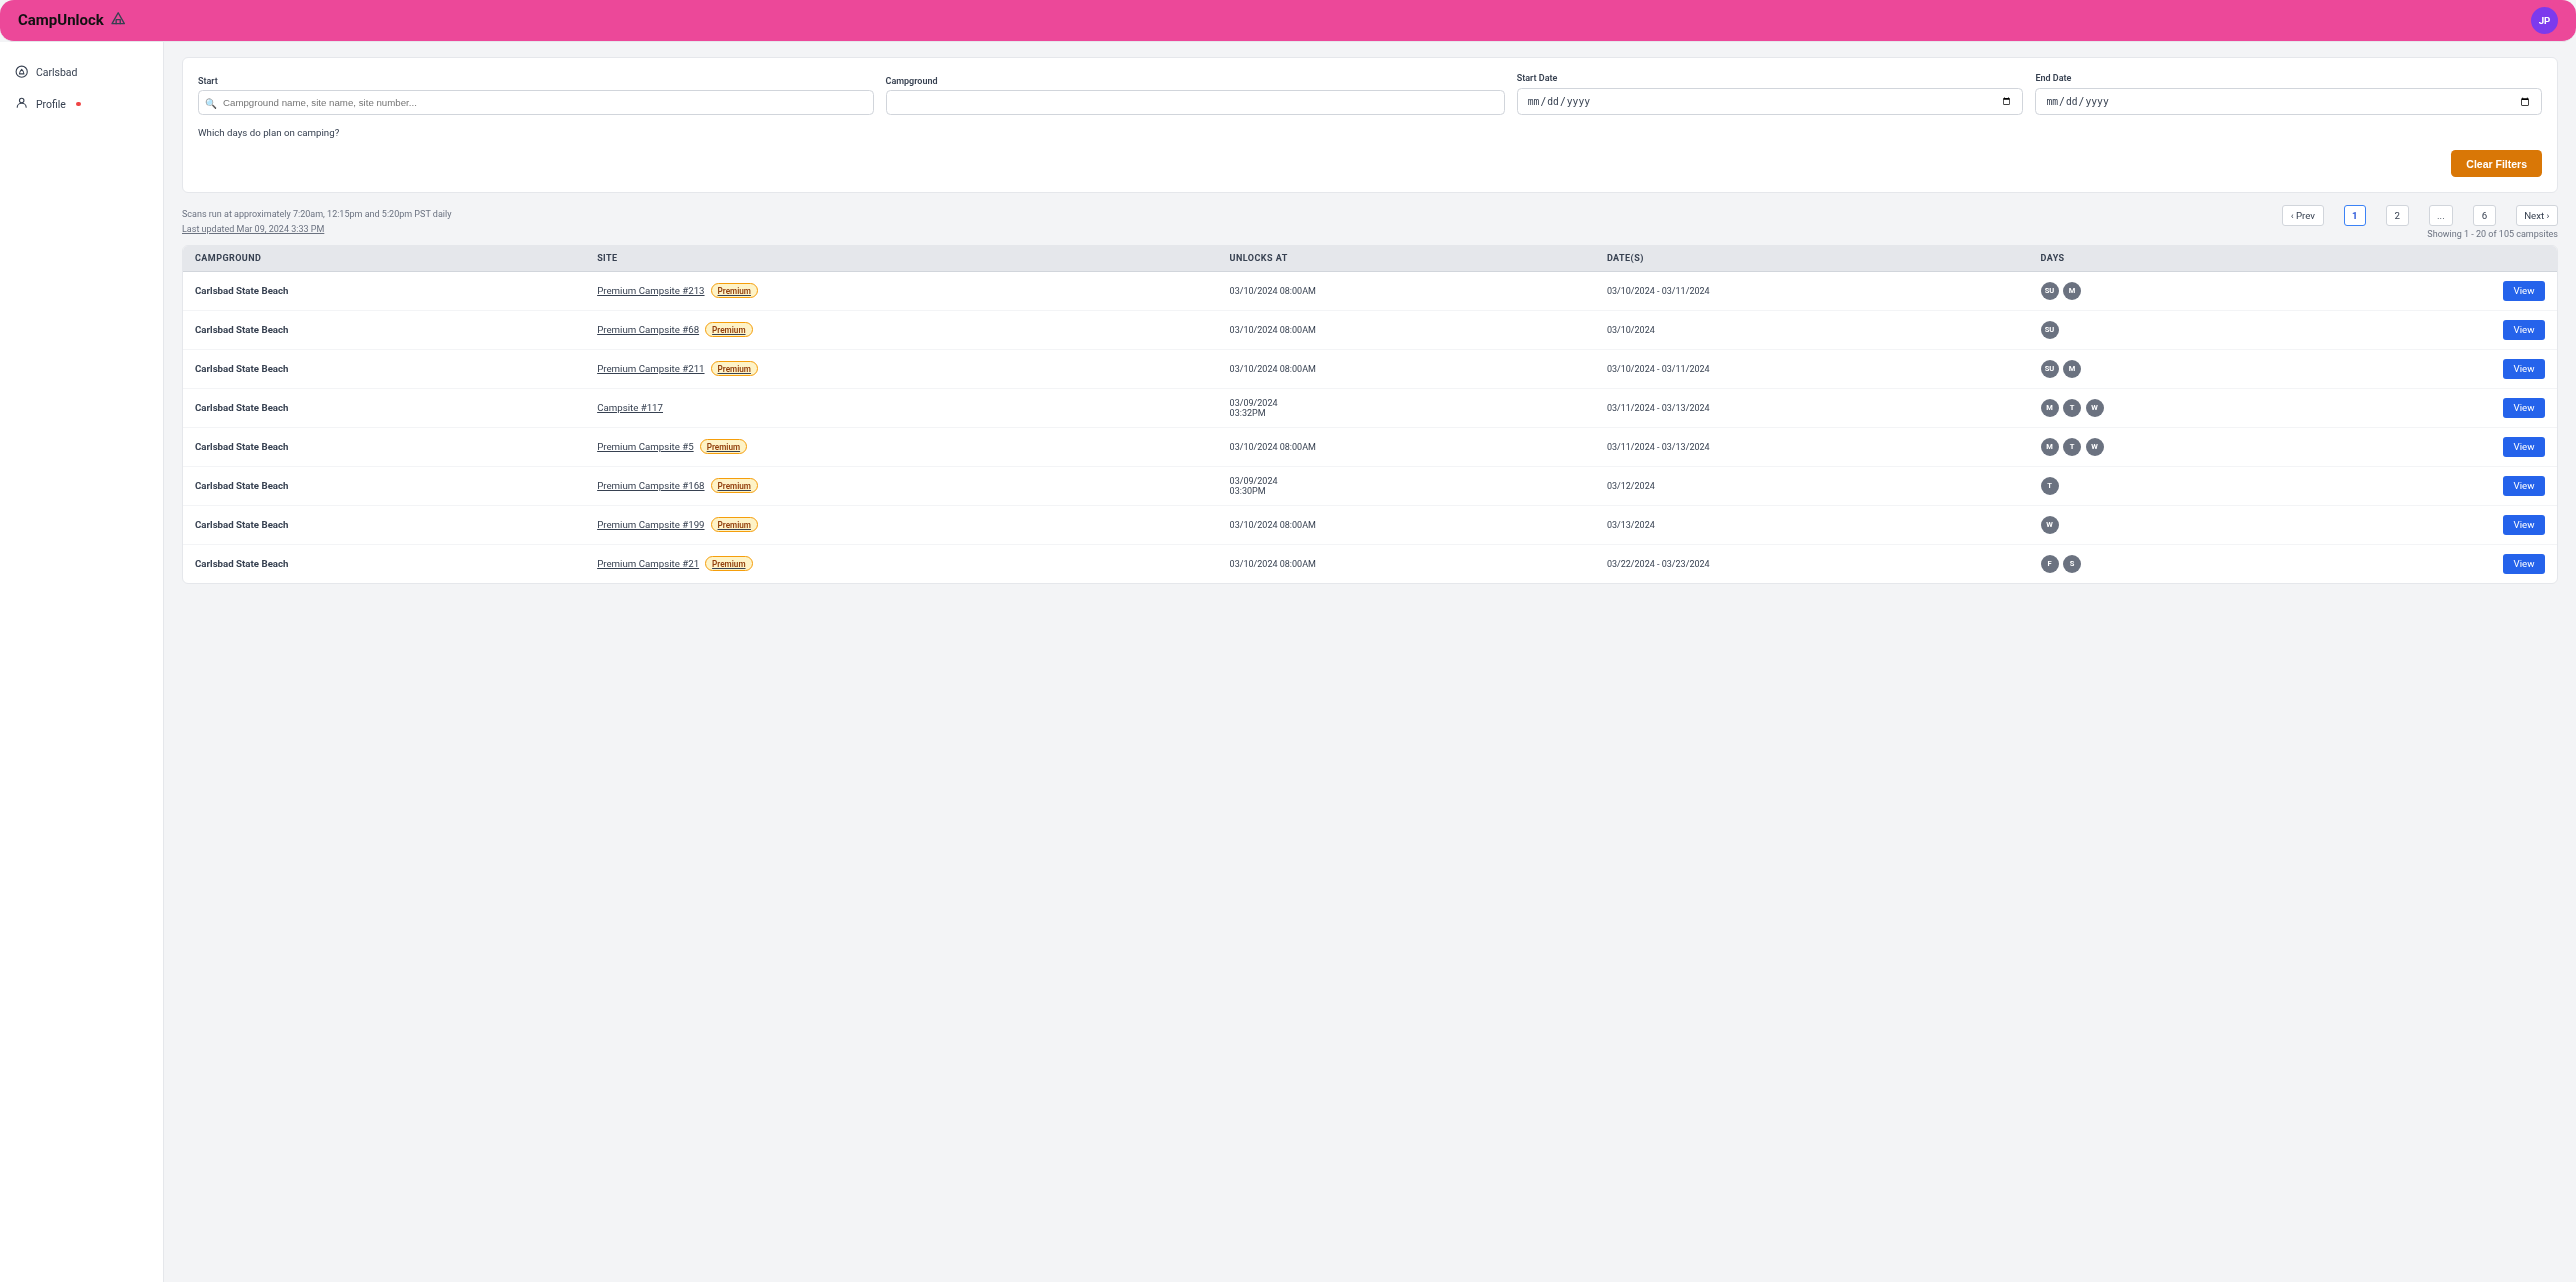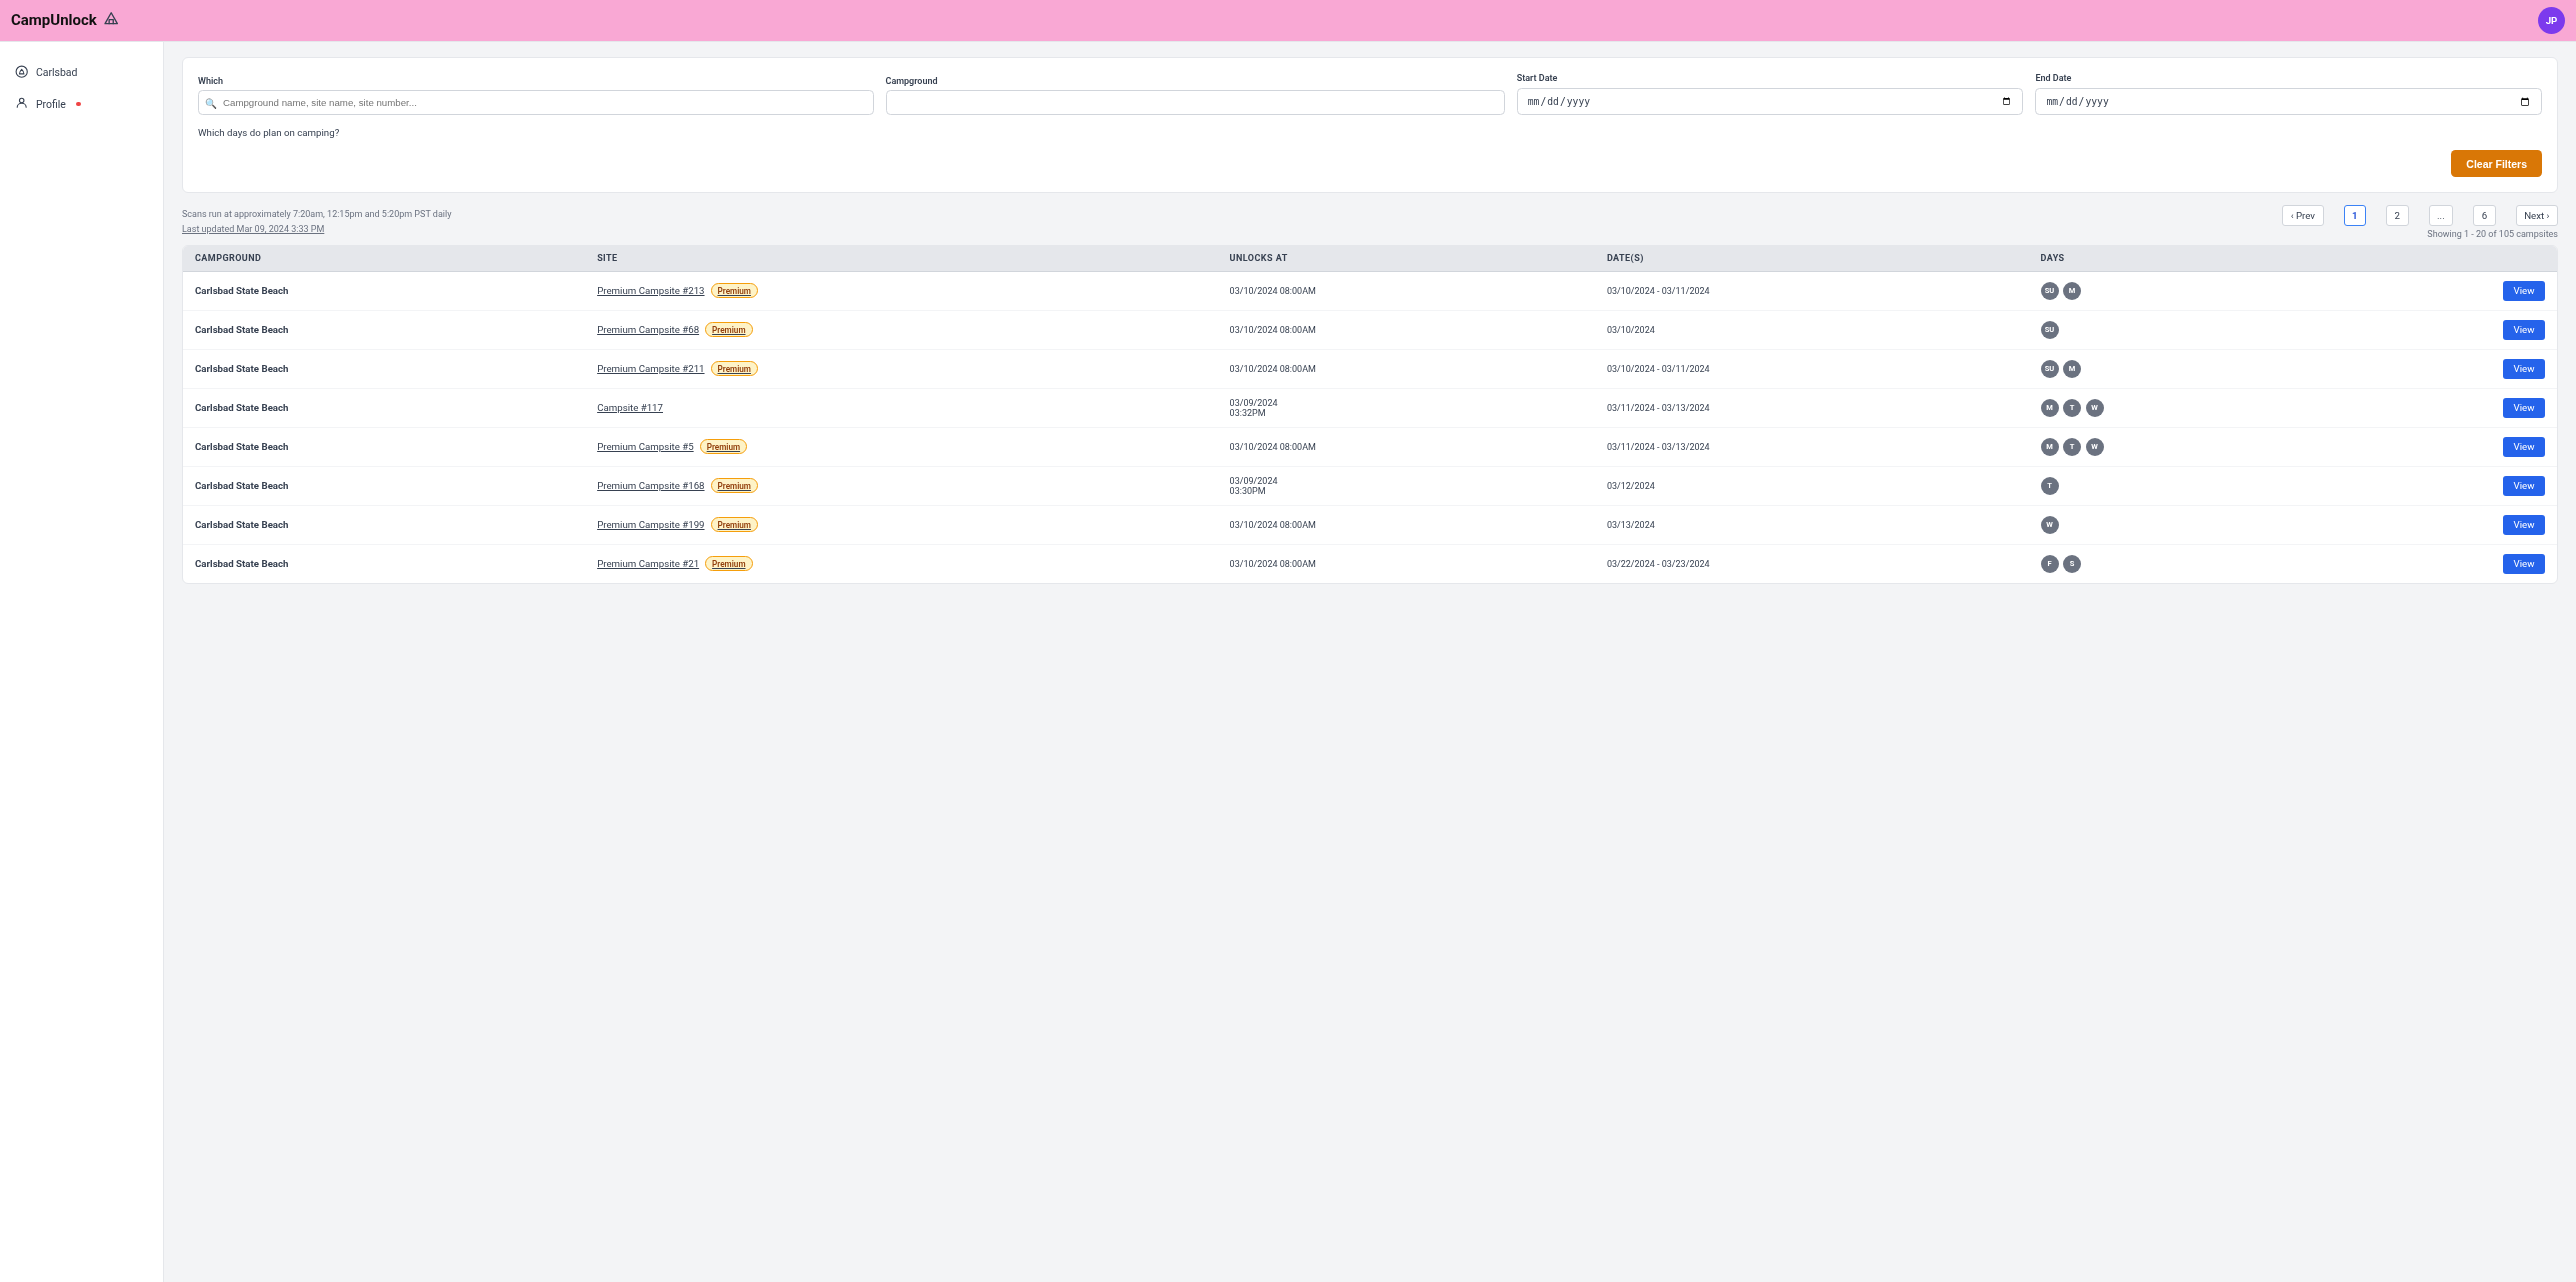--- a/index.html
+++ b/index.html
@@ -1,22 +1,22 @@
 <!DOCTYPE html>
 <html style="font-size:12px"><head>
   <meta charset="utf-8">
   <style>
     * { box-sizing: border-box; margin: 0; padding: 0; }
     body { font-family: -apple-system, BlinkMacSystemFont, 'Segoe UI', Roboto, sans-serif; background: #f3f4f6; color: #111; font-size: 10.5px; }
 
     
     .header {
       display: flex; align-items: center; justify-content: space-between;
-      padding: 0 11px; height: 42px; background: #f9a8d4;
-      border-bottom: 0.7px solid #e5e7eb; position: fixed; top: 0; left: 0; right: 0; z-index: 100;
+      padding: 0 18px; height: 42px; background: #ec4899;
+      border-bottom: 0.7px solid #e5e7eb; position: fixed; top: 0; left: 0; right: 0; z-index: 100; border-radius: 14px;
     }
     .header-left { display: flex; align-items: center; gap: 6px; }
     .brand-name { font-size: 15px; font-weight: 700; color: #111; }
     .brand-icon { color: #374151; font-size: 15px; }
     .avatar {
       width: 27px; height: 27px; border-radius: 50%; background: #7c3aed;
       color: #fff; display: flex; align-items: center; justify-content: center;
       font-weight: 700; font-size: 9.7px; cursor: pointer;
     }
 
@@ -161,21 +161,21 @@
       <span class="sidebar-dot"></span>
     </div>
   </nav>
 
   <main class="main">
 
     <div class="filters-section">
       <div class="filters-row">
 
         <div class="filter-group search-group">
-          <label class="filter-label">Which</label>
+          <label class="filter-label">Start</label>
           <div class="search-input-wrapper">
             <span class="search-icon-inner">🔍</span>
             <input type="text" class="filter-input" placeholder="Campground name, site name, site number..." style="">
           </div>
         </div>
 
         <div class="filter-group campground-group">
           <label class="filter-label">Campground</label>
           <input type="text" class="filter-input" style="">
         </div>

